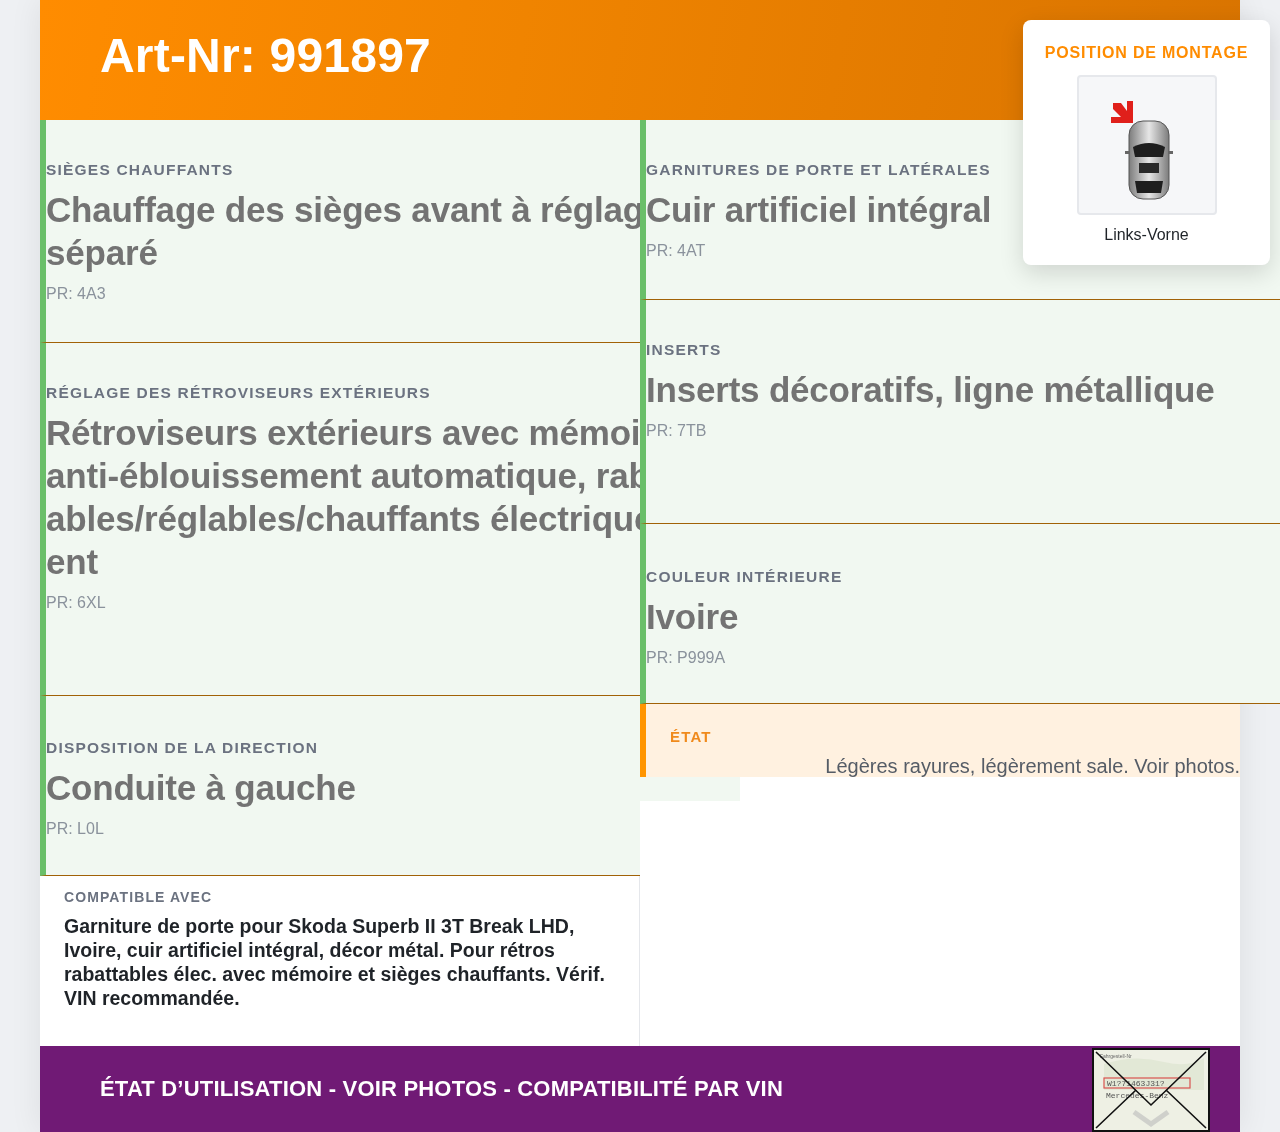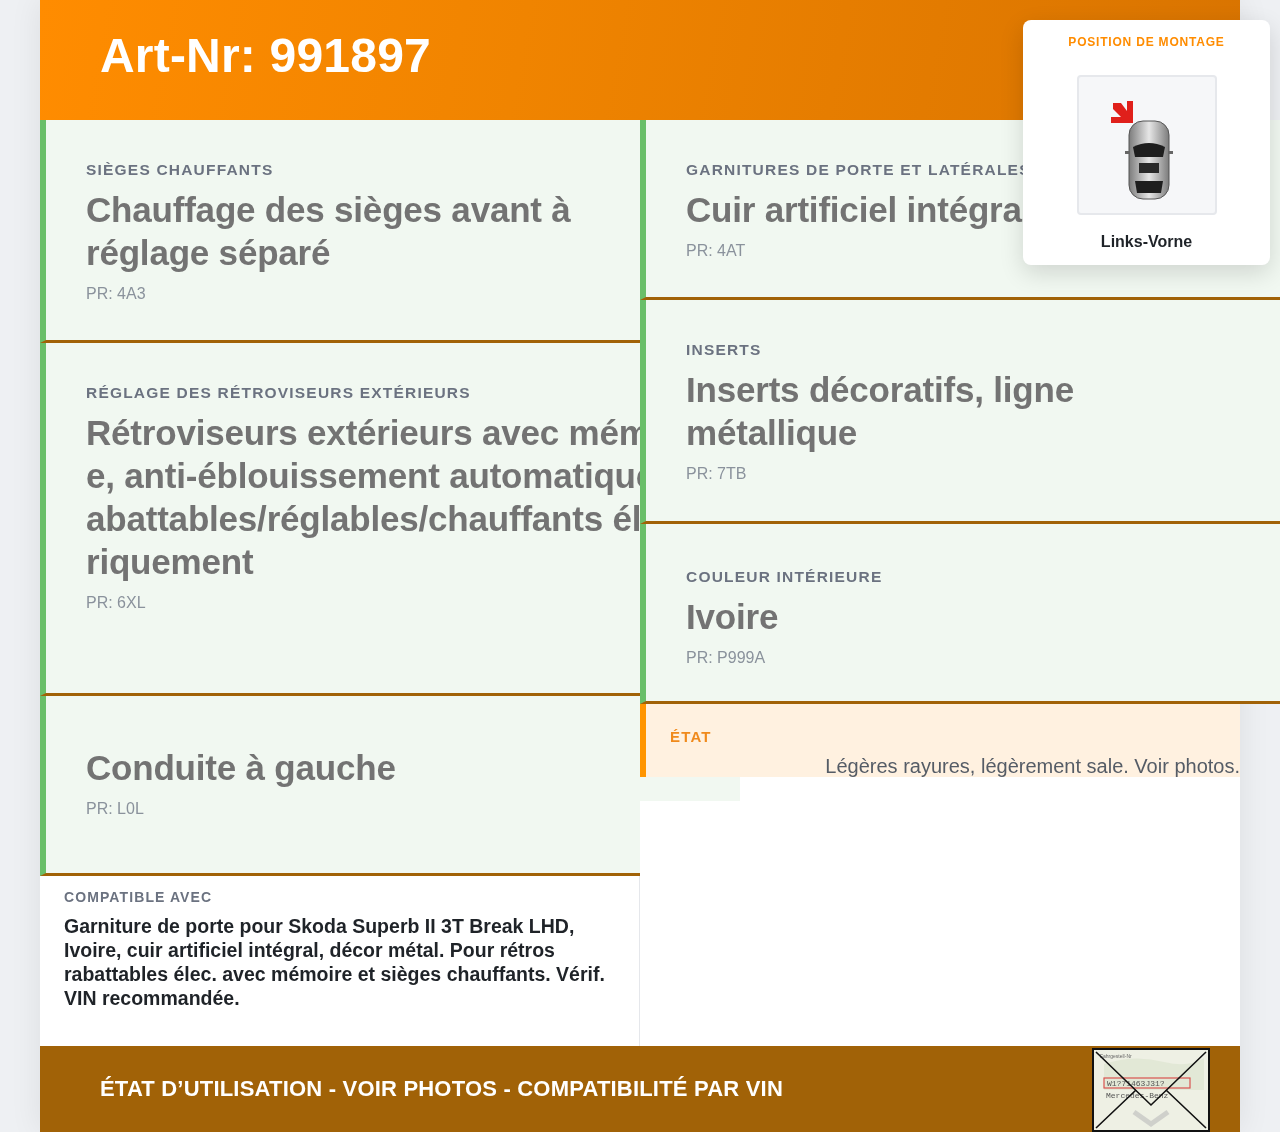--- a/index.html
+++ b/index.html
@@ -29,22 +29,22 @@
     }
     .grid {
       position: absolute; left: 0; top: 120px; width: 1200px;
     }
     .col-left { position: absolute; left: 0; top: 0; width: 600px; }
     .col-right { position: absolute; left: 600px; top: 0; width: 600px; }
     .spec {
       position: absolute; left: 0; width: 700px;
       background: #f1f8f1;
       border-left: 6px solid #6abf69;
-      border-bottom: 3px solid #a16207;
-      padding-left: 40px; padding-right: 40px;
+      border-bottom: 1px solid #a16207;
+      padding-right: 40px;
     }
     .spec-label {
       color: #6b7280; font-size: 15.5px; font-weight: bold; letter-spacing: 1.2px;
       text-transform: uppercase; line-height: 20px;
     }
     .spec-value {
       color: #737373; font-weight: bold; font-size: 35px; line-height: 43px;
       margin-top: 8px; letter-spacing: -0.2px;
     }
     .spec-pr {
@@ -64,47 +64,47 @@
       border-right: 1px solid #e5e7eb;
       padding-left: 24px; padding-top: 12px; padding-right: 30px;
     }
     .compat-label { color: #6b7280; font-weight: bold; font-size: 14px; letter-spacing: 1.1px; line-height: 18px; }
     .compat-text { color: #1f2328; font-size: 19.5px; font-weight: bold; line-height: 24px; margin-top: 8px; font-weight: 600; }
     .right-blank {
       position: absolute; left: 600px; top: 681px; width: 600px; height: 365px; background: #fff;
     }
     .footer {
       position: absolute; left: 0; top: 1046px; width: 1200px; height: 86px;
-      background: #a16207;
+      background: #701a75;
     }
     .footer-text {
       position: absolute; left: 60px; top: 30px;
       color: #ffffff; font-weight: bold; font-size: 22px; line-height: 26px; letter-spacing: 0.2px;
     }
     .vin-thumb {
       position: absolute; left: 1052px; top: 2px; width: 118px; height: 84px;
       background: #f5f3ea; border: 2px solid #111;
       overflow: hidden;
     }
     .mount-card {
       position: absolute; left: 983px; top: 20px; width: 247px; height: 245px;
       background: #ffffff; border-radius: 8px;
       box-shadow: 0 8px 24px rgba(0,0,0,0.14);
       text-align: center;
     }
     .mount-title {
-      margin-top: 12px; color: #ff8c00; font-weight: bold; font-size: 12px; letter-spacing: 0.8px; line-height: 20px; text-align: center;
+      margin-top: 23px; color: #ff8c00; font-weight: bold; font-size: 16px; letter-spacing: 0.8px; line-height: 20px; text-align: center;
     }
     .mount-img {
       position: absolute; left: 54px; top: 55px; width: 140px; height: 140px;
       background: #f6f7f9; border: 2px solid #e6e8ec; border-radius: 4px;
     }
     .mount-caption {
       position: absolute; left: 0; top: 205px; width: 247px;
-      color: #1f2328; font-weight: bold; font-size: 16px; line-height: 20px; margin-top: 7px;
+      color: #1f2328; font-weight: normal; font-size: 16px; line-height: 20px;
     }
   </style>
 </head>
 <body>
 
 <div class="page">
 
   <div class="header">
     <div class="header-title">Art-Nr: 991897</div>
   </div>
@@ -116,20 +116,21 @@
         <div class="spec-label">SIÈGES CHAUFFANTS</div>
         <div class="spec-value">Chauffage des sièges avant à réglage séparé</div>
         <div class="spec-pr">PR: 4A3</div>
       </div>
       <div class="spec" style="top:223px; height:353px; padding-top:40px;">
         <div class="spec-label">RÉGLAGE DES RÉTROVISEURS EXTÉRIEURS</div>
         <div class="spec-value" style="word-break: break-all;">Rétroviseurs extérieurs avec mémoire, anti-éblouissement automatique, rabattables/réglables/chauffants électriquement</div>
         <div class="spec-pr">PR: 6XL</div>
       </div>
       <div class="spec" style="top:576px; height:180px; padding-top:42px;">
+        <div class="spec-label">DISPOSITION DE LA DIRECTION</div>
         <div class="spec-value">Conduite à gauche</div>
         <div class="spec-pr">PR: L0L</div>
       </div>
     </div>
 
     <div class="col-right">
       <div class="spec" style="top:0; height:180px; padding-top:40px; white-space: nowrap; overflow: hidden;">
         <div class="spec-label">GARNITURES DE PORTE ET LATÉRALES</div>
         <div class="spec-value">Cuir artificiel intégral</div>
         <div class="spec-pr">PR: 4AT</div>

